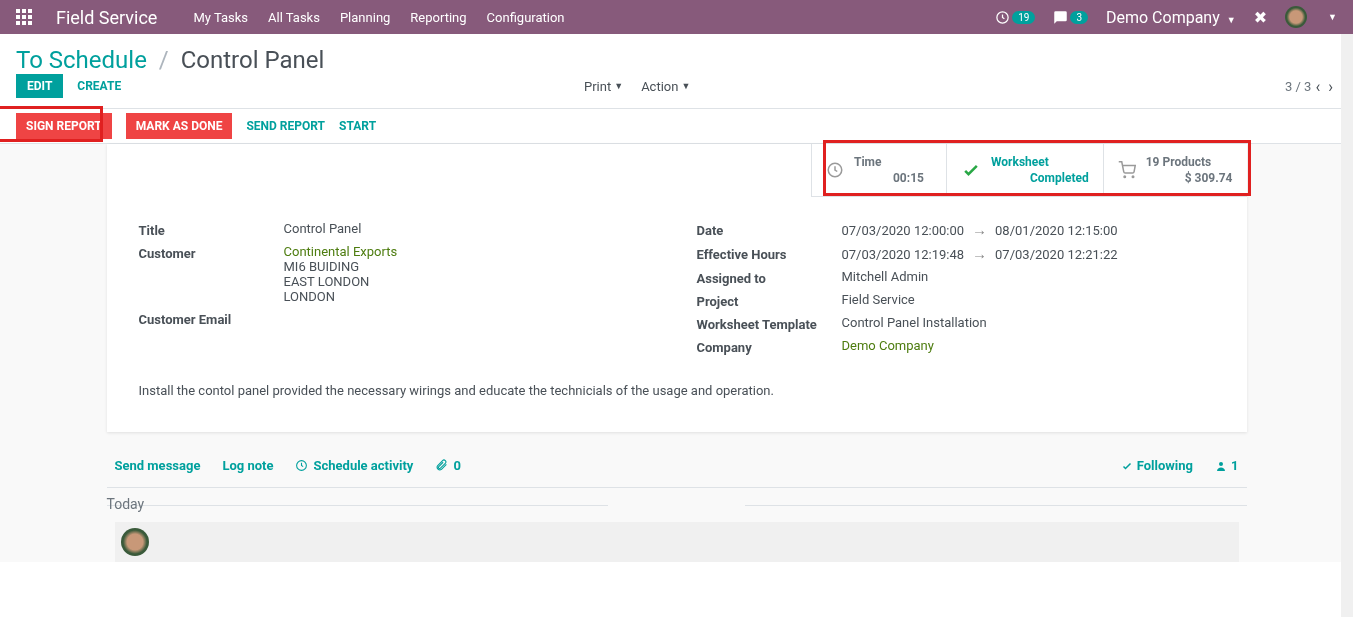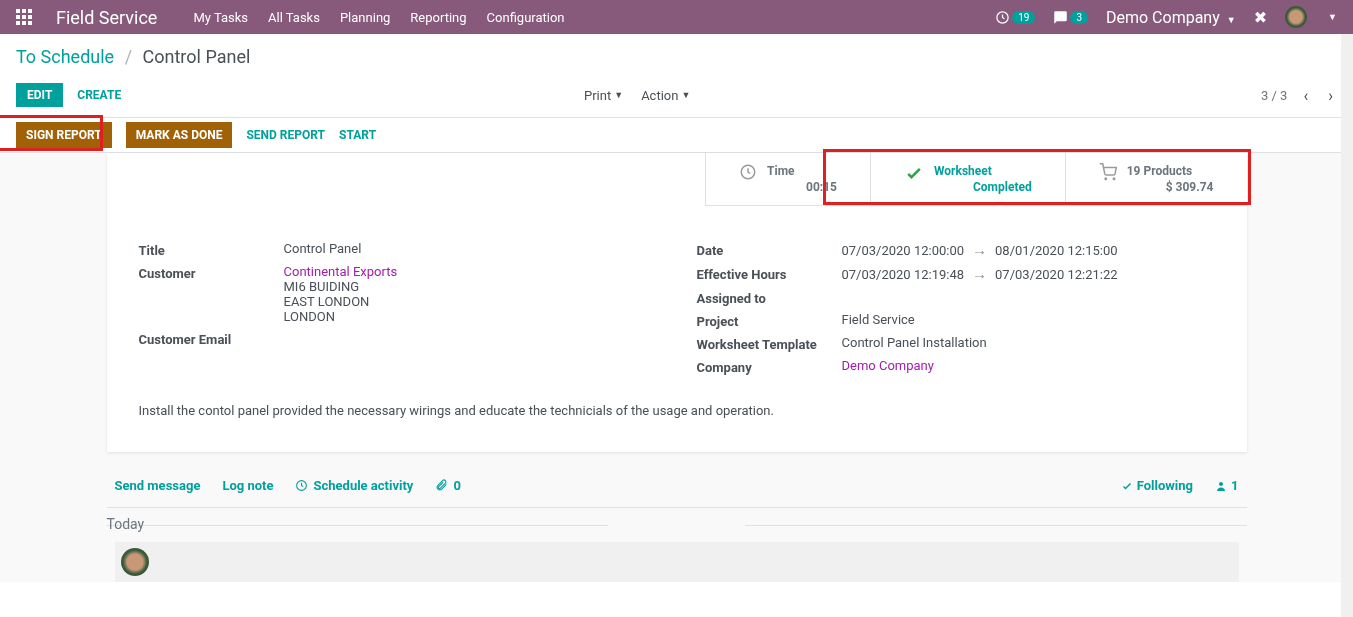--- a/index.html
+++ b/index.html
@@ -13,58 +13,58 @@
 .nav-menu { display: flex; gap: 20px; font-size: 13px; }
 .nav-menu span { cursor: pointer; }
 .nav-right { margin-left: auto; display: flex; align-items: center; gap: 18px; }
 .badge-pill { background: #00a09d; color: #fff; font-size: 10px; padding: 1px 6px; border-radius: 8px; margin-left: 2px; }
 .nav-icon { display: inline-flex; align-items: center; font-size: 13px; cursor: pointer; }
 .x-icon { font-size: 16px; cursor: pointer; }
 .avatar { width: 22px; height: 22px; border-radius: 50%; background: radial-gradient(circle,#c89878 40%,#3a5a3a 60%); cursor: pointer; }
 
 
 .control-panel { padding: 12px 16px 0; border-bottom: 1px solid #dee2e6; }
-.breadcrumb { font-size: 18px; margin-bottom: 16px; color: #495057; }
+.breadcrumb { font-size: 24px; color: #495057; }
 .breadcrumb .link { color: #00a09d; }
 .breadcrumb .sep { color: #adb5bd; margin: 0 6px; }
 .cp-row { display: flex; align-items: center; justify-content: space-between; padding-bottom: 10px; }
 .cp-left { display: flex; align-items: center; gap: 14px; }
 .btn-primary { background: #00a09d; color: #fff; border: none; padding: 5px 11px; font-size: 12px; font-weight: bold; cursor: pointer; }
 .btn-secondary { background: transparent; color: #00a09d; border: none; padding: 5px 0; font-size: 12px; font-weight: bold; cursor: pointer; }
 .cp-middle { display: flex; gap: 18px; font-size: 13px; color: #495057; position: absolute; left: 568px; }
 .cp-middle span { cursor: pointer; display: inline-flex; align-items: center; }
 .caret { font-size: 9px; margin-left: 3px; }
-.cp-right { display: flex; align-items: center; gap: 12px; font-size: 13px; color: #6c757d; }
+.cp-right { display: flex; align-items: center; gap: 0; font-size: 13px; color: #6c757d; }
 .pager-arrow { font-size: 16px; color: #495057; cursor: pointer; padding: 0 4px; }
 
 
 .status-bar { border-bottom: 1px solid #dee2e6; padding: 0 16px; display: flex; gap: 14px; height: 35px; align-items: center; }
-.status-btn-primary { background: #a16207; color: #fff; border: none; padding: 6px 10px; font-size: 12px; font-weight: bold; cursor: pointer; }
+.status-btn-primary { background: #ef4444; color: #fff; border: none; padding: 6px 10px; font-size: 12px; font-weight: bold; cursor: pointer; }
 .status-btn-secondary { background: transparent; color: #00a09d; border: none; padding: 6px 0; font-size: 12px; font-weight: bold; cursor: pointer; }
 .highlight-box-red { position: absolute; border: 3px solid #e02020; pointer-events: none; }
 
 
 .sheet-bg { background: #f9f9f9; padding: 0; }
 .form-sheet { background: #fff; margin: 0 auto; max-width: 1140px; box-shadow: 0 1px 3px rgba(0,0,0,0.1); position: relative; }
 .stat-buttons { display: flex; justify-content: flex-end; }
-.stat-button { display: flex; gap: 10px; padding: 10px 33px; border-left: 1px solid #dee2e6; border-bottom: 1px solid #dee2e6; cursor: pointer; min-width: 135px; }
+.stat-button { display: flex; align-items: center; gap: 10px; padding: 10px 14px; border-left: 1px solid #dee2e6; border-bottom: 1px solid #dee2e6; cursor: pointer; min-width: 135px; }
 .stat-icon { color: #9a9a9a; font-size: 16px; }
 .stat-icon.green { color: #28a745; font-size: 18px; }
 .stat-text { font-size: 12px; line-height: 1.35; }
 .stat-text .line1 { color: #6c757d; font-weight: bold; }
 .stat-text .line2 { color: #6c757d; font-weight: bold; margin-left: 39px; }
 .stat-text .green { color: #00a09d; }
 
 .sheet-body { padding: 24px 32px 12px; }
-.form-grid { display: flex; gap: 40px; margin-top: 11px; }
+.form-grid { display: flex; gap: 40px; }
 .form-col { flex: 1; }
 .form-row { display: flex; margin-bottom: 6px; font-size: 13px; align-items: flex-start; }
 .form-label { width: 145px; color: #495057; font-weight: bold; padding-top: 2px; }
 .form-value { color: #495057; flex: 1; }
-.form-value a { color: #a21caf; text-decoration: none; }
+.form-value a { color: #4d7c0f; text-decoration: none; }
 .date-range { display: flex; align-items: center; gap: 8px; }
 .arrow-right { font-size: 15px; color: #888; }
 .description { margin-top: 22px; font-size: 13px; color: #495057; padding-bottom: 22px; }
 
 
 .chatter { background: #f9f9f9; max-width: 1140px; margin: 0 auto; }
 .chatter-topbar { display: flex; align-items: center; padding: 14px 8px; border-bottom: 1px solid #dee2e6; font-size: 13px; margin-top: 12px; }
 .chatter-left { display: flex; gap: 22px; }
 .chatter-link { color: #00a09d; font-weight: bold; cursor: pointer; display: inline-flex; align-items: center; gap: 5px; text-align: center; }
 .chatter-right { margin-left: auto; display: flex; gap: 22px; color: #00a09d; font-weight: bold; }
@@ -235,20 +235,21 @@
           <div class="form-row">
             <div class="form-label">Effective Hours</div>
             <div class="form-value date-range">
               <span>07/03/2020 12:19:48</span>
               <span class="arrow-right">→</span>
               <span>07/03/2020 12:21:22</span>
             </div>
           </div>
           <div class="form-row">
             <div class="form-label">Assigned to</div>
+            <div class="form-value">Mitchell Admin</div>
           </div>
           <div class="form-row">
             <div class="form-label">Project</div>
             <div class="form-value">Field Service</div>
           </div>
           <div class="form-row">
             <div class="form-label">Worksheet Template</div>
             <div class="form-value">Control Panel Installation</div>
           </div>
           <div class="form-row">

